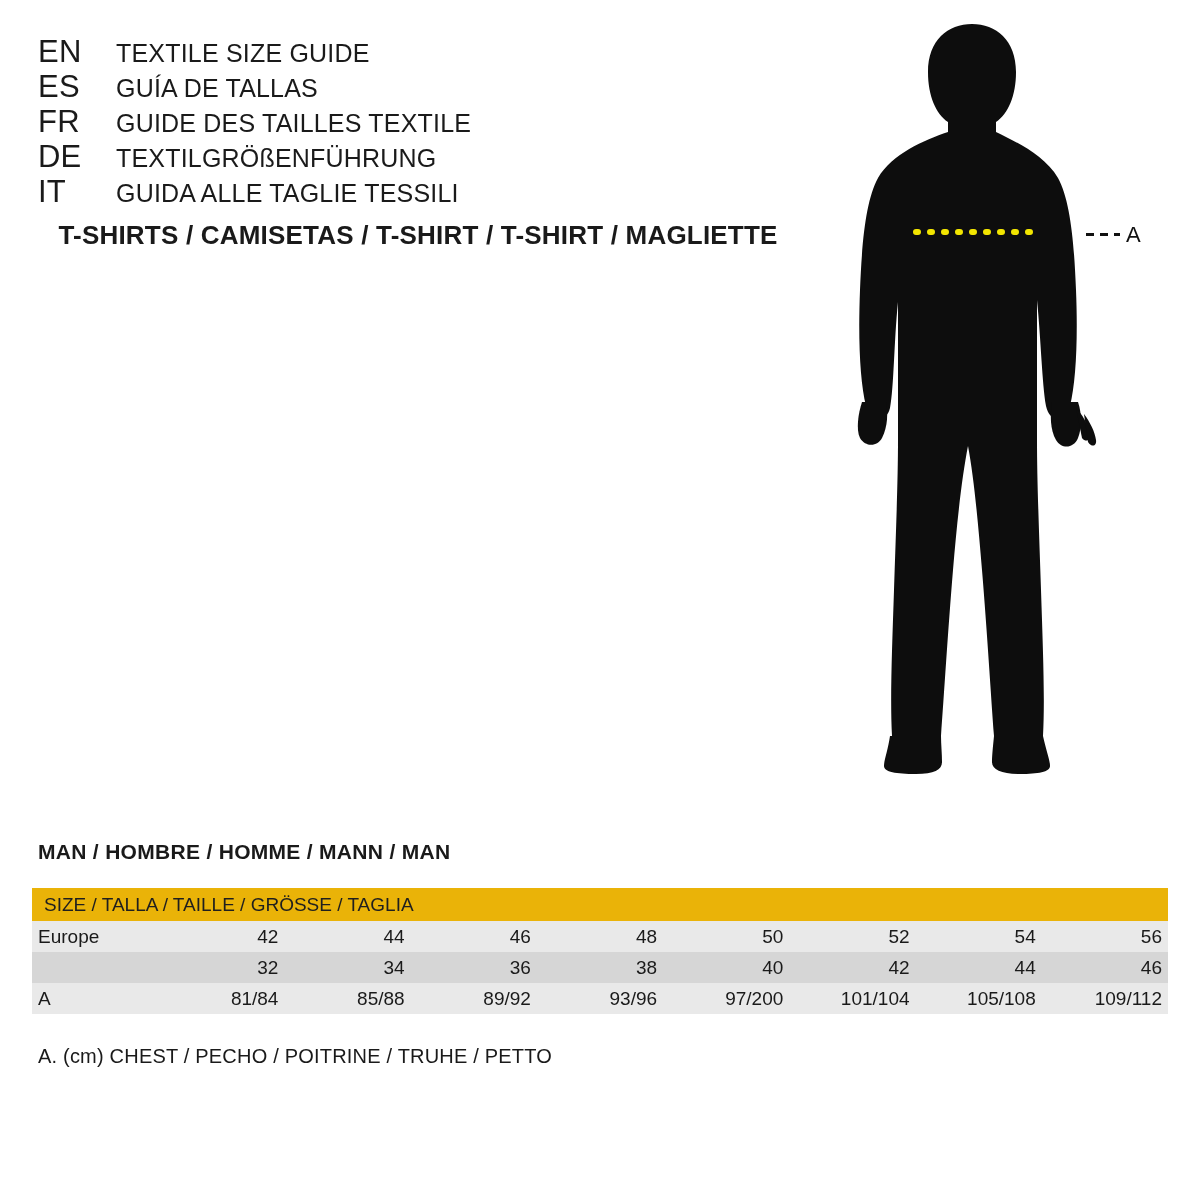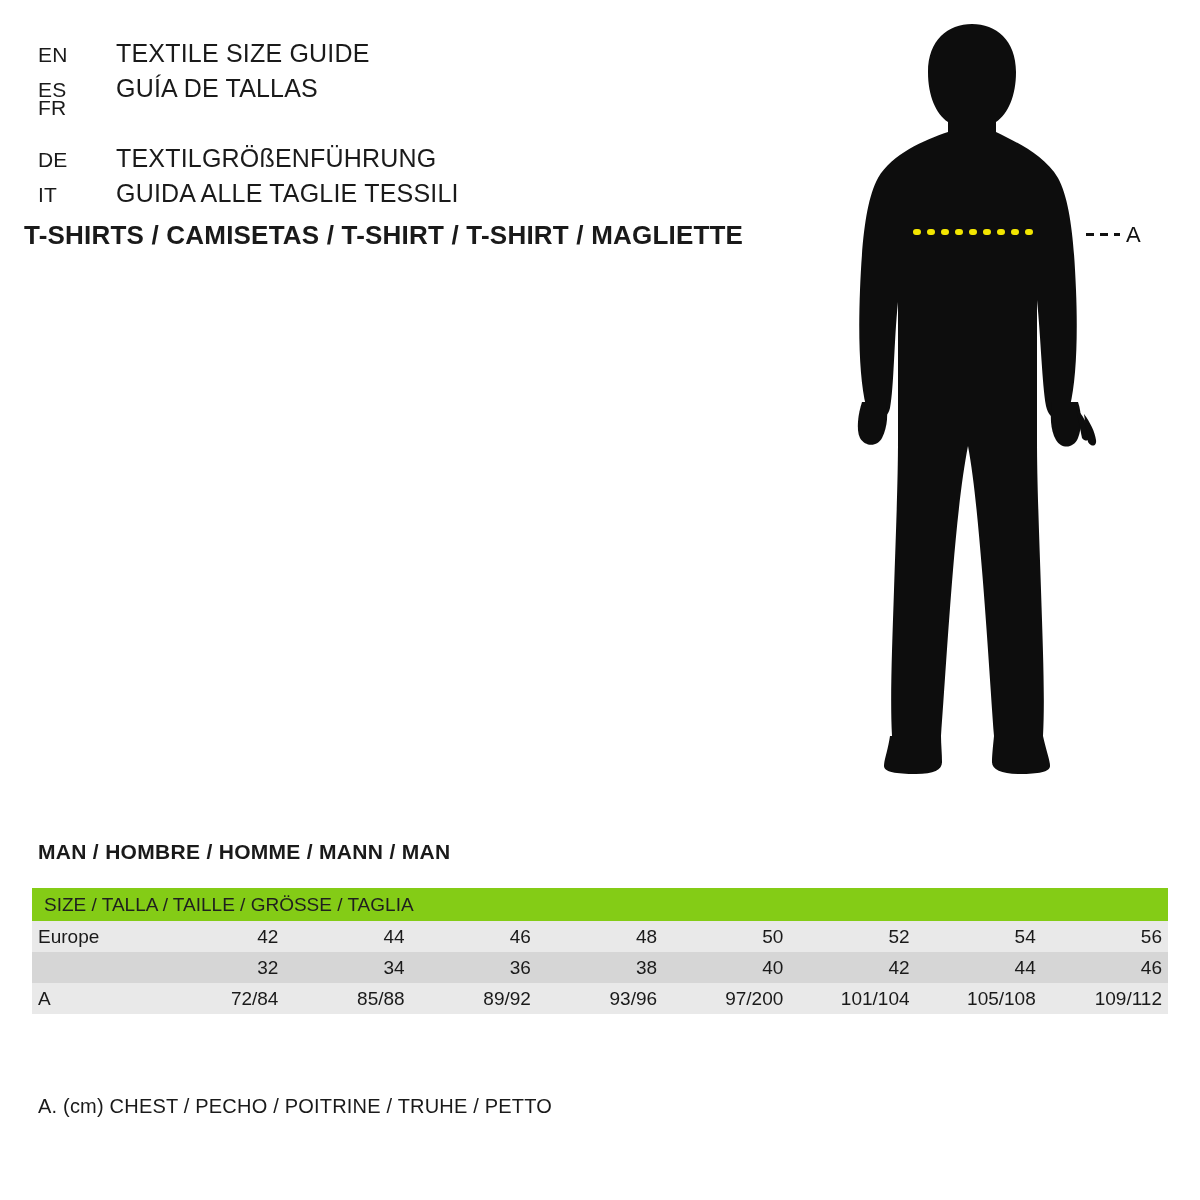--- a/index.html
+++ b/index.html
@@ -29,34 +29,35 @@
   .lang-row {
     display: flex;
     align-items: baseline;
     height: 35px;
     font-size: 25px;
     letter-spacing: 0.2px;
   }
   .lang-code {
     width: 78px;
     flex: 0 0 78px;
-    font-size: 21px;
+    font-size: 31px;
   }
   .lang-text {
     font-size: 25px;
     white-space: nowrap;
     margin-top: 13px;
   }
 
   
   .category-block {
     position: absolute;
-    left: 24px;
+    left: 38px;
     top: 215px;
     width: 760px;
+    text-align: center;
   }
   .category-line {
     font-size: 26px;
     font-weight: bold;
     letter-spacing: 0.2px;
     line-height: 40px;
     white-space: nowrap;
   }
 
   
@@ -111,54 +112,55 @@
     height: 31px;
     padding: 0 6px;
     text-align: right;
     vertical-align: middle;
     color: #1a1a1a;
   }
   table.size-table td.rowhead {
     text-align: left;
   }
   tr.header-row td {
-    background: #84cc16;
+    background: #eab308;
     color: #1f1f1f;
     font-size: 19px;
     text-align: left;
     padding-left: 12px;
     height: 33px;
   }
   tr.band-light td { background: #e9e9e9; }
   tr.band-dark td { background: #d6d6d6; }
 
   .footnote {
     position: absolute;
     left: 38px;
-    top: 1095px;
+    top: 1045px;
     font-size: 20px;
     letter-spacing: 0.2px;
   }
 </style>
 </head>
 <body>
 
 <div id="page">
 
   <div class="lang-block">
     <div class="lang-row">
       <span class="lang-code">EN</span>
       <span class="lang-text">TEXTILE SIZE GUIDE</span>
     </div>
     <div class="lang-row">
       <span class="lang-code">ES</span>
       <span class="lang-text">GUÍA DE TALLAS</span>
     </div>
     <div class="lang-row">
       <span class="lang-code">FR</span>
+      <span class="lang-text">GUIDE DES TAILLES TEXTILE</span>
     </div>
     <div class="lang-row">
       <span class="lang-code">DE</span>
       <span class="lang-text">TEXTILGRÖßENFÜHRUNG</span>
     </div>
     <div class="lang-row">
       <span class="lang-code">IT</span>
       <span class="lang-text">GUIDA ALLE TAGLIE TESSILI</span>
     </div>
   </div>
@@ -245,21 +247,21 @@
         <td>34</td>
         <td>36</td>
         <td>38</td>
         <td>40</td>
         <td>42</td>
         <td>44</td>
         <td>46</td>
       </tr>
       <tr class="band-light">
         <td class="rowhead">A</td>
-        <td>72/84</td>
+        <td>81/84</td>
         <td>85/88</td>
         <td>89/92</td>
         <td>93/96</td>
         <td>97/200</td>
         <td>101/104</td>
         <td>105/108</td>
         <td>109/112</td>
       </tr>
     </tbody>
       </table>

